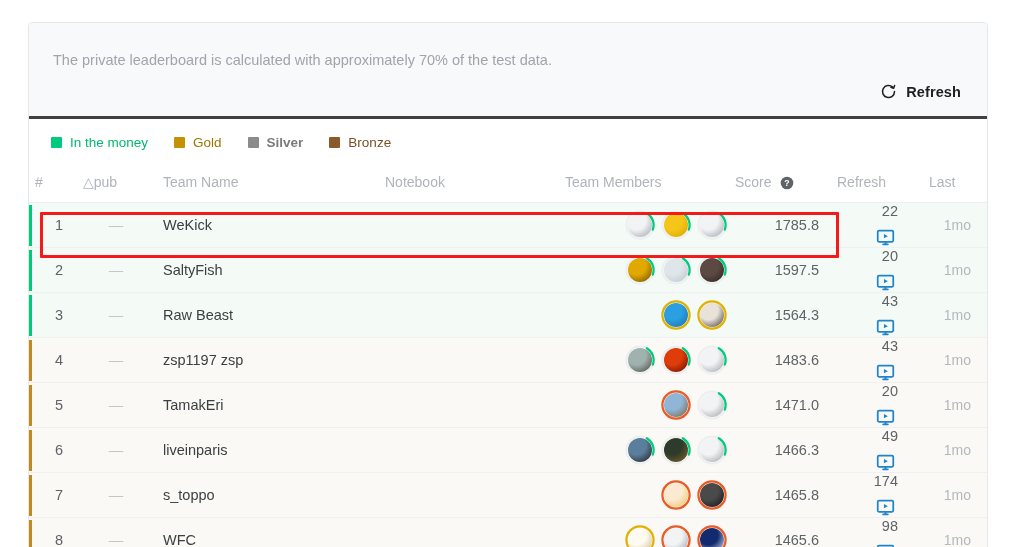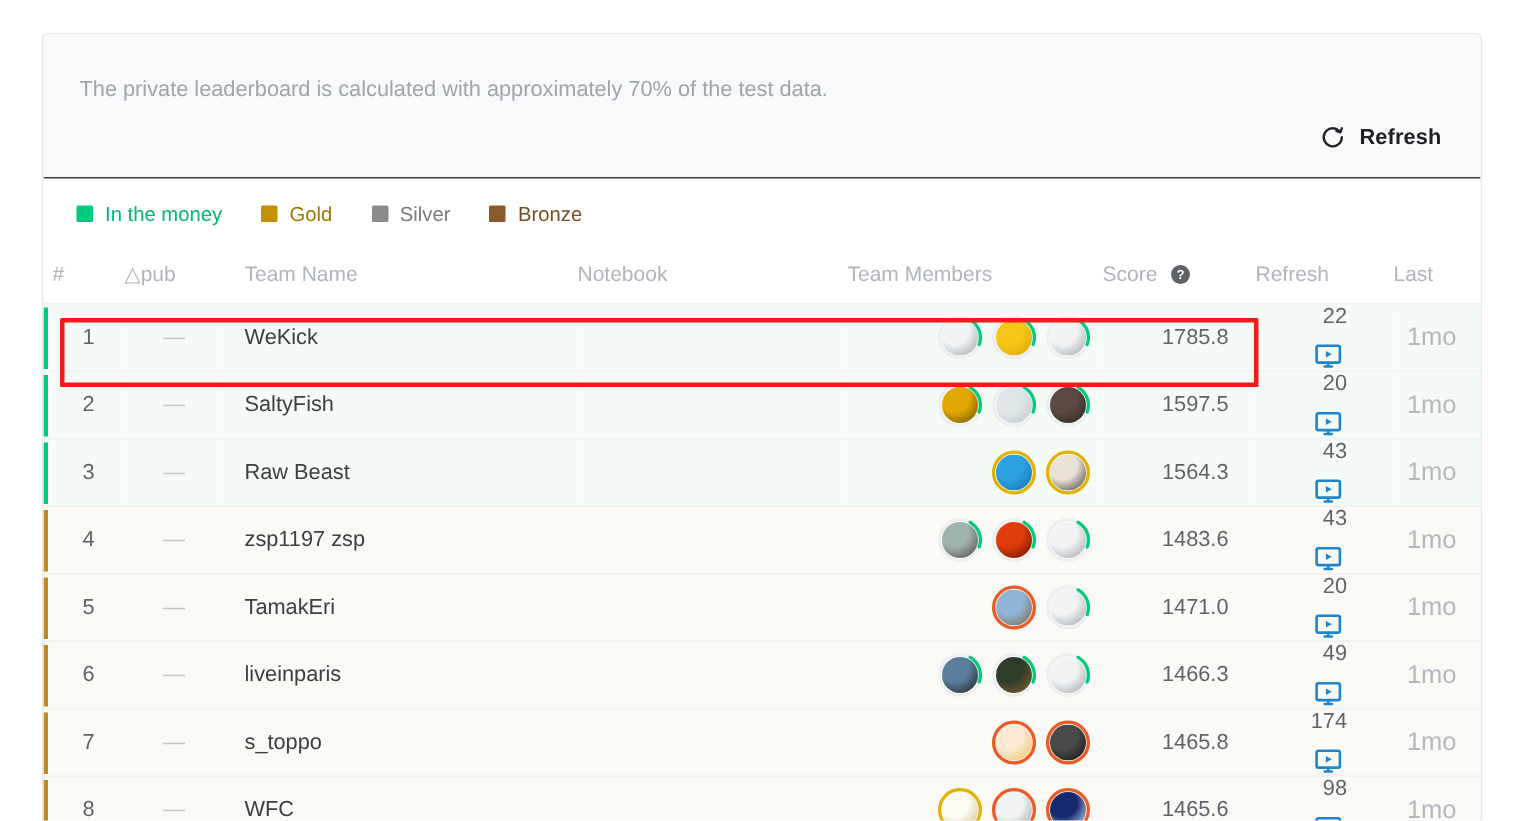--- a/index.html
+++ b/index.html
@@ -30,21 +30,21 @@
     border: 1px solid #e5e7eb;
     border-radius: 4px;
     box-sizing: border-box;
     overflow: hidden;
   }
 
   
   .banner {
     position: relative;
     background: #f8f9fa;
-    border-bottom: 1px solid #404040;
+    border-bottom: 3px solid #404040;
     padding: 22px 28px 24px 24px;
     box-sizing: border-box;
     min-height: 96px;
   }
   .banner-line {
     color: #a0a4ab;
     font-size: 14.5px;
     line-height: 30px;
     white-space: nowrap;
   }
@@ -150,21 +150,21 @@
   .stripe {
     width: 3px;
     height: 41px;
     display: block;
   }
 
   .rank-num { color: #5f6368; }
   .delta-dash { color: #c3c7cc; letter-spacing: 0px; }
   .team-name { color: #3c4043; }
   .score-val { color: #5f6368; }
-  .last-val  { color: #b4b8bd; font-size: 17px; }
+  .last-val  { color: #b4b8bd; font-size: 14px; }
 
   .agents-wrap {
     display: flex;
     align-items: center;
     justify-content: flex-start;
     gap: 9px;
     padding-left: 4px;
     flex-direction: column;
   }
   .agents-num {
@@ -251,21 +251,21 @@
         <div class="legend-item">
           <span class="legend-swatch" style="background: rgb(0, 203, 125);"></span>
           <span style="color: rgb(0, 184, 111);">In the money</span>
         </div>
         <div class="legend-item">
           <span class="legend-swatch" style="background: rgb(196, 145, 2);"></span>
           <span style="color: rgb(156, 119, 0);">Gold</span>
         </div>
         <div class="legend-item">
           <span class="legend-swatch" style="background: rgb(139, 139, 139);"></span>
-          <span style="color: rgb(123, 123, 123);">Silver</span>
+          <span style="color: rgb(123, 123, 123); font-weight: bold;">Silver</span>
         </div>
         <div class="legend-item">
           <span class="legend-swatch" style="background: rgb(138, 90, 43);"></span>
           <span style="color: rgb(122, 79, 38);">Bronze</span>
         </div>
       </div>
 
     <table class="lb">
       <colgroup>
         <col class="c-stripe">

